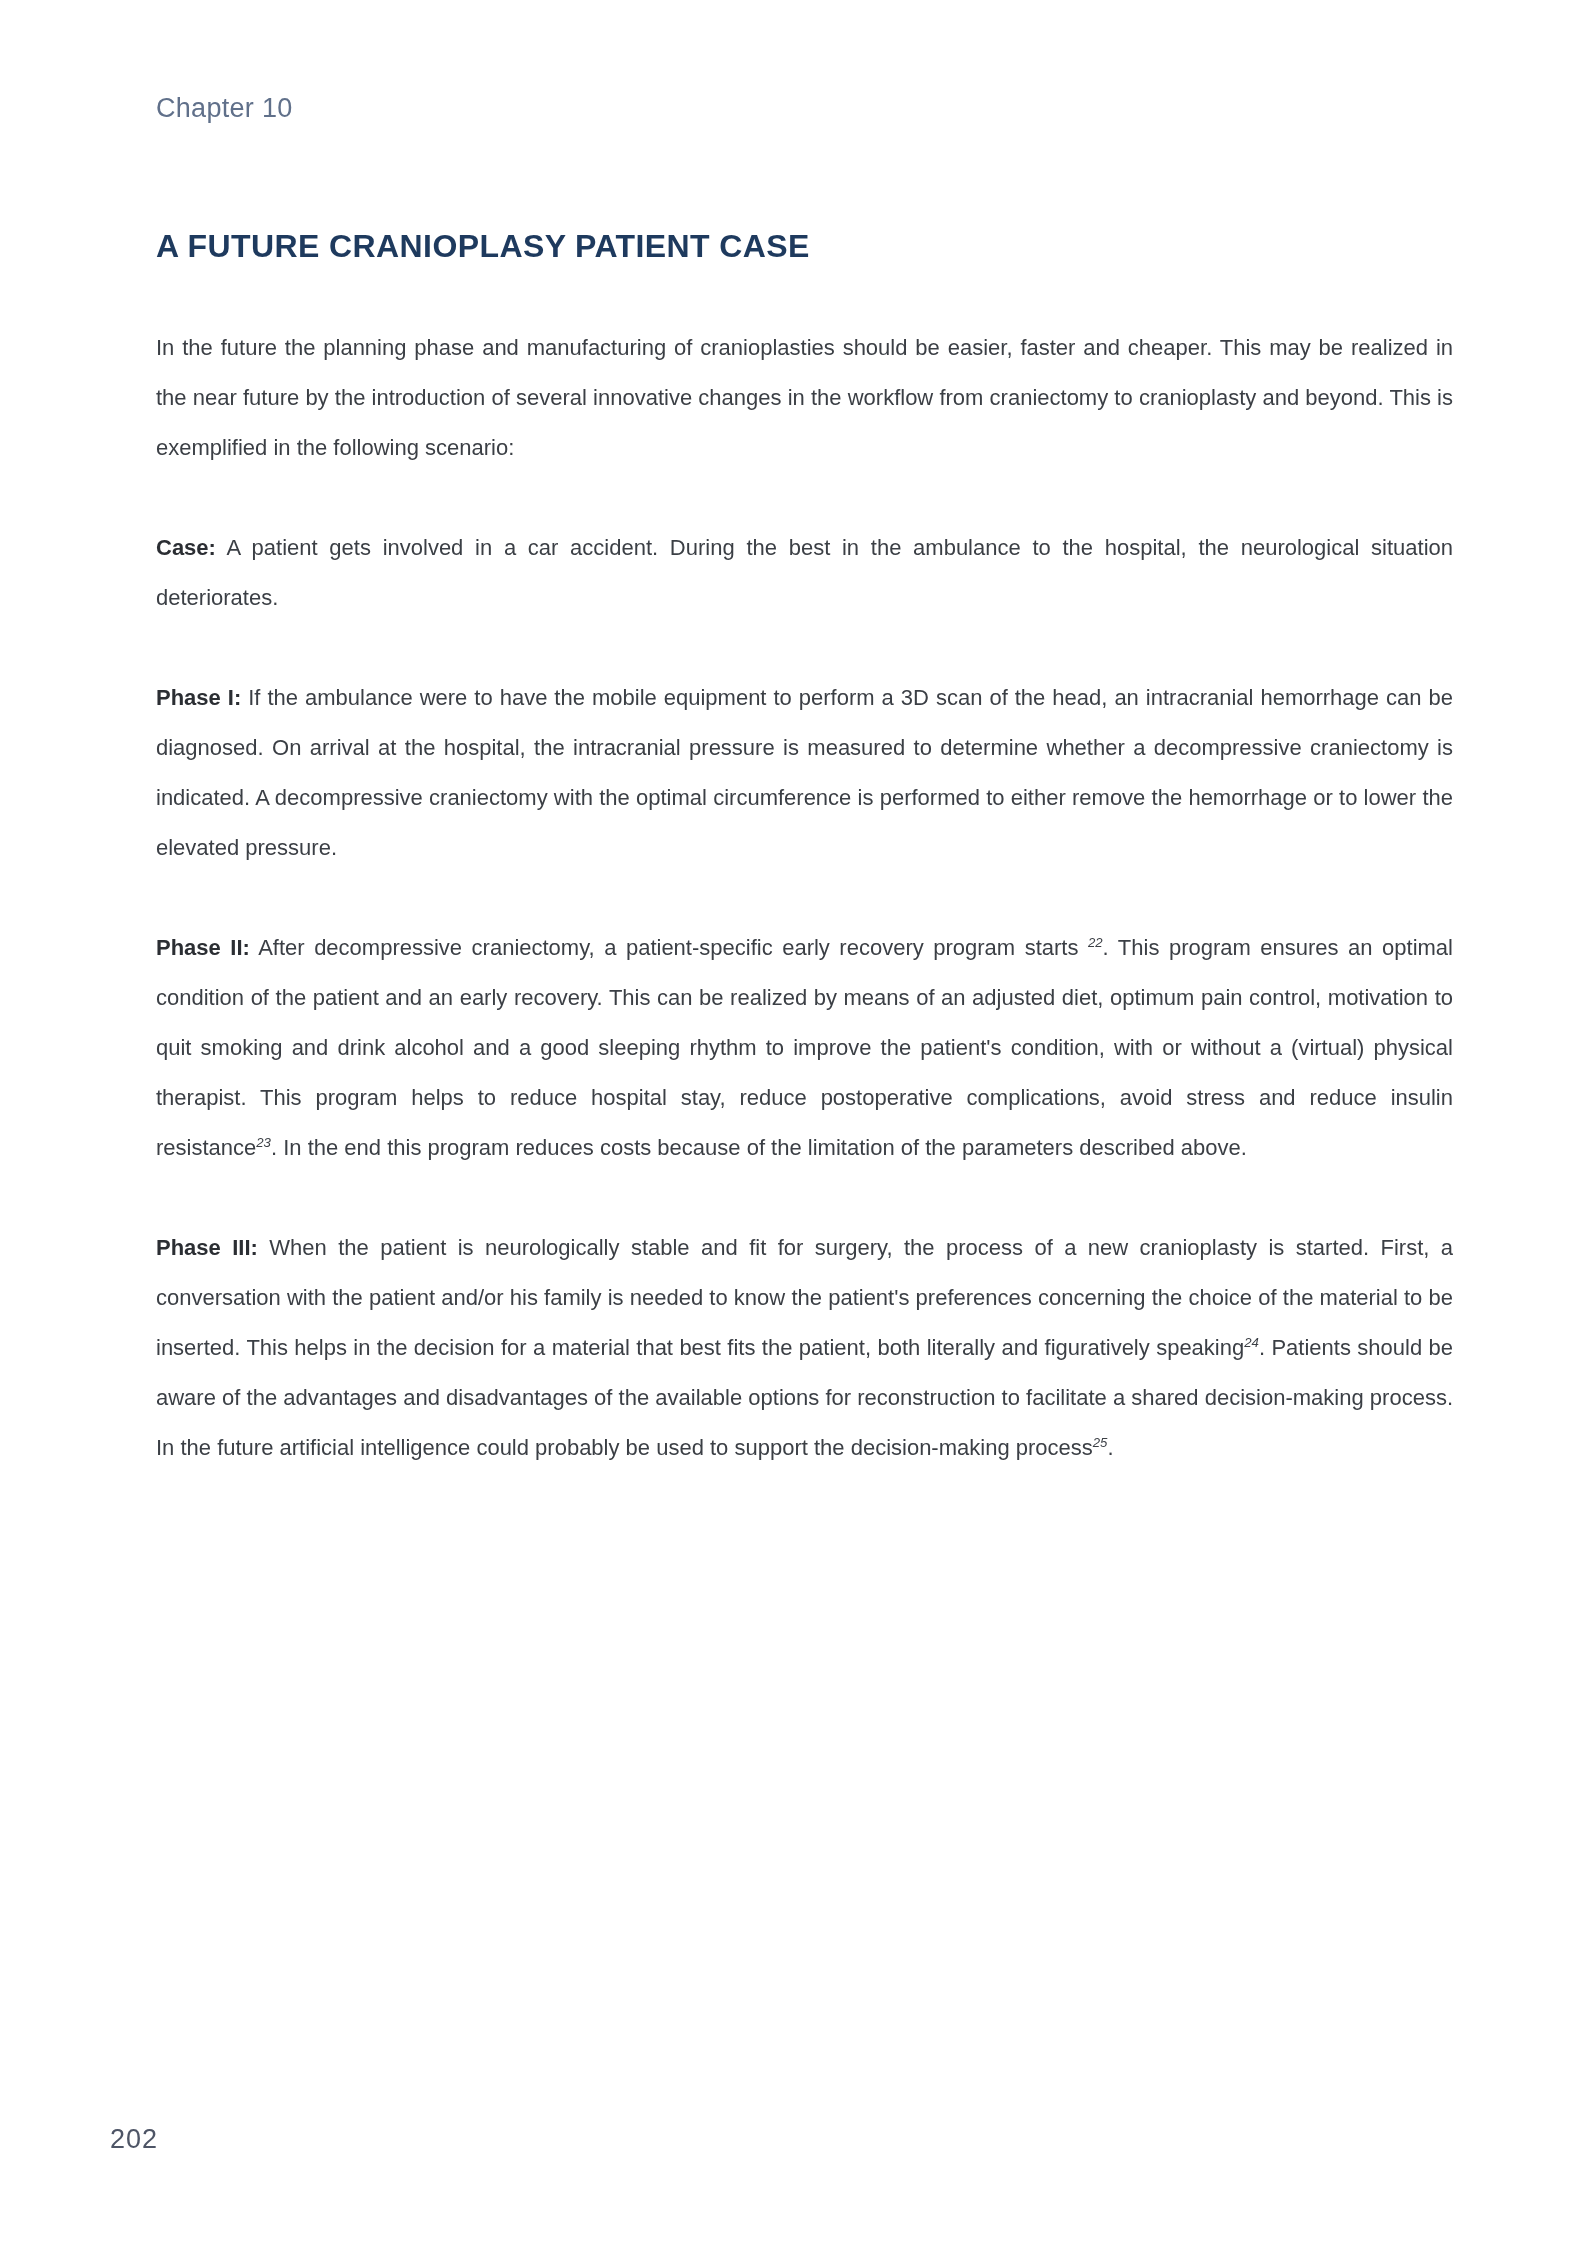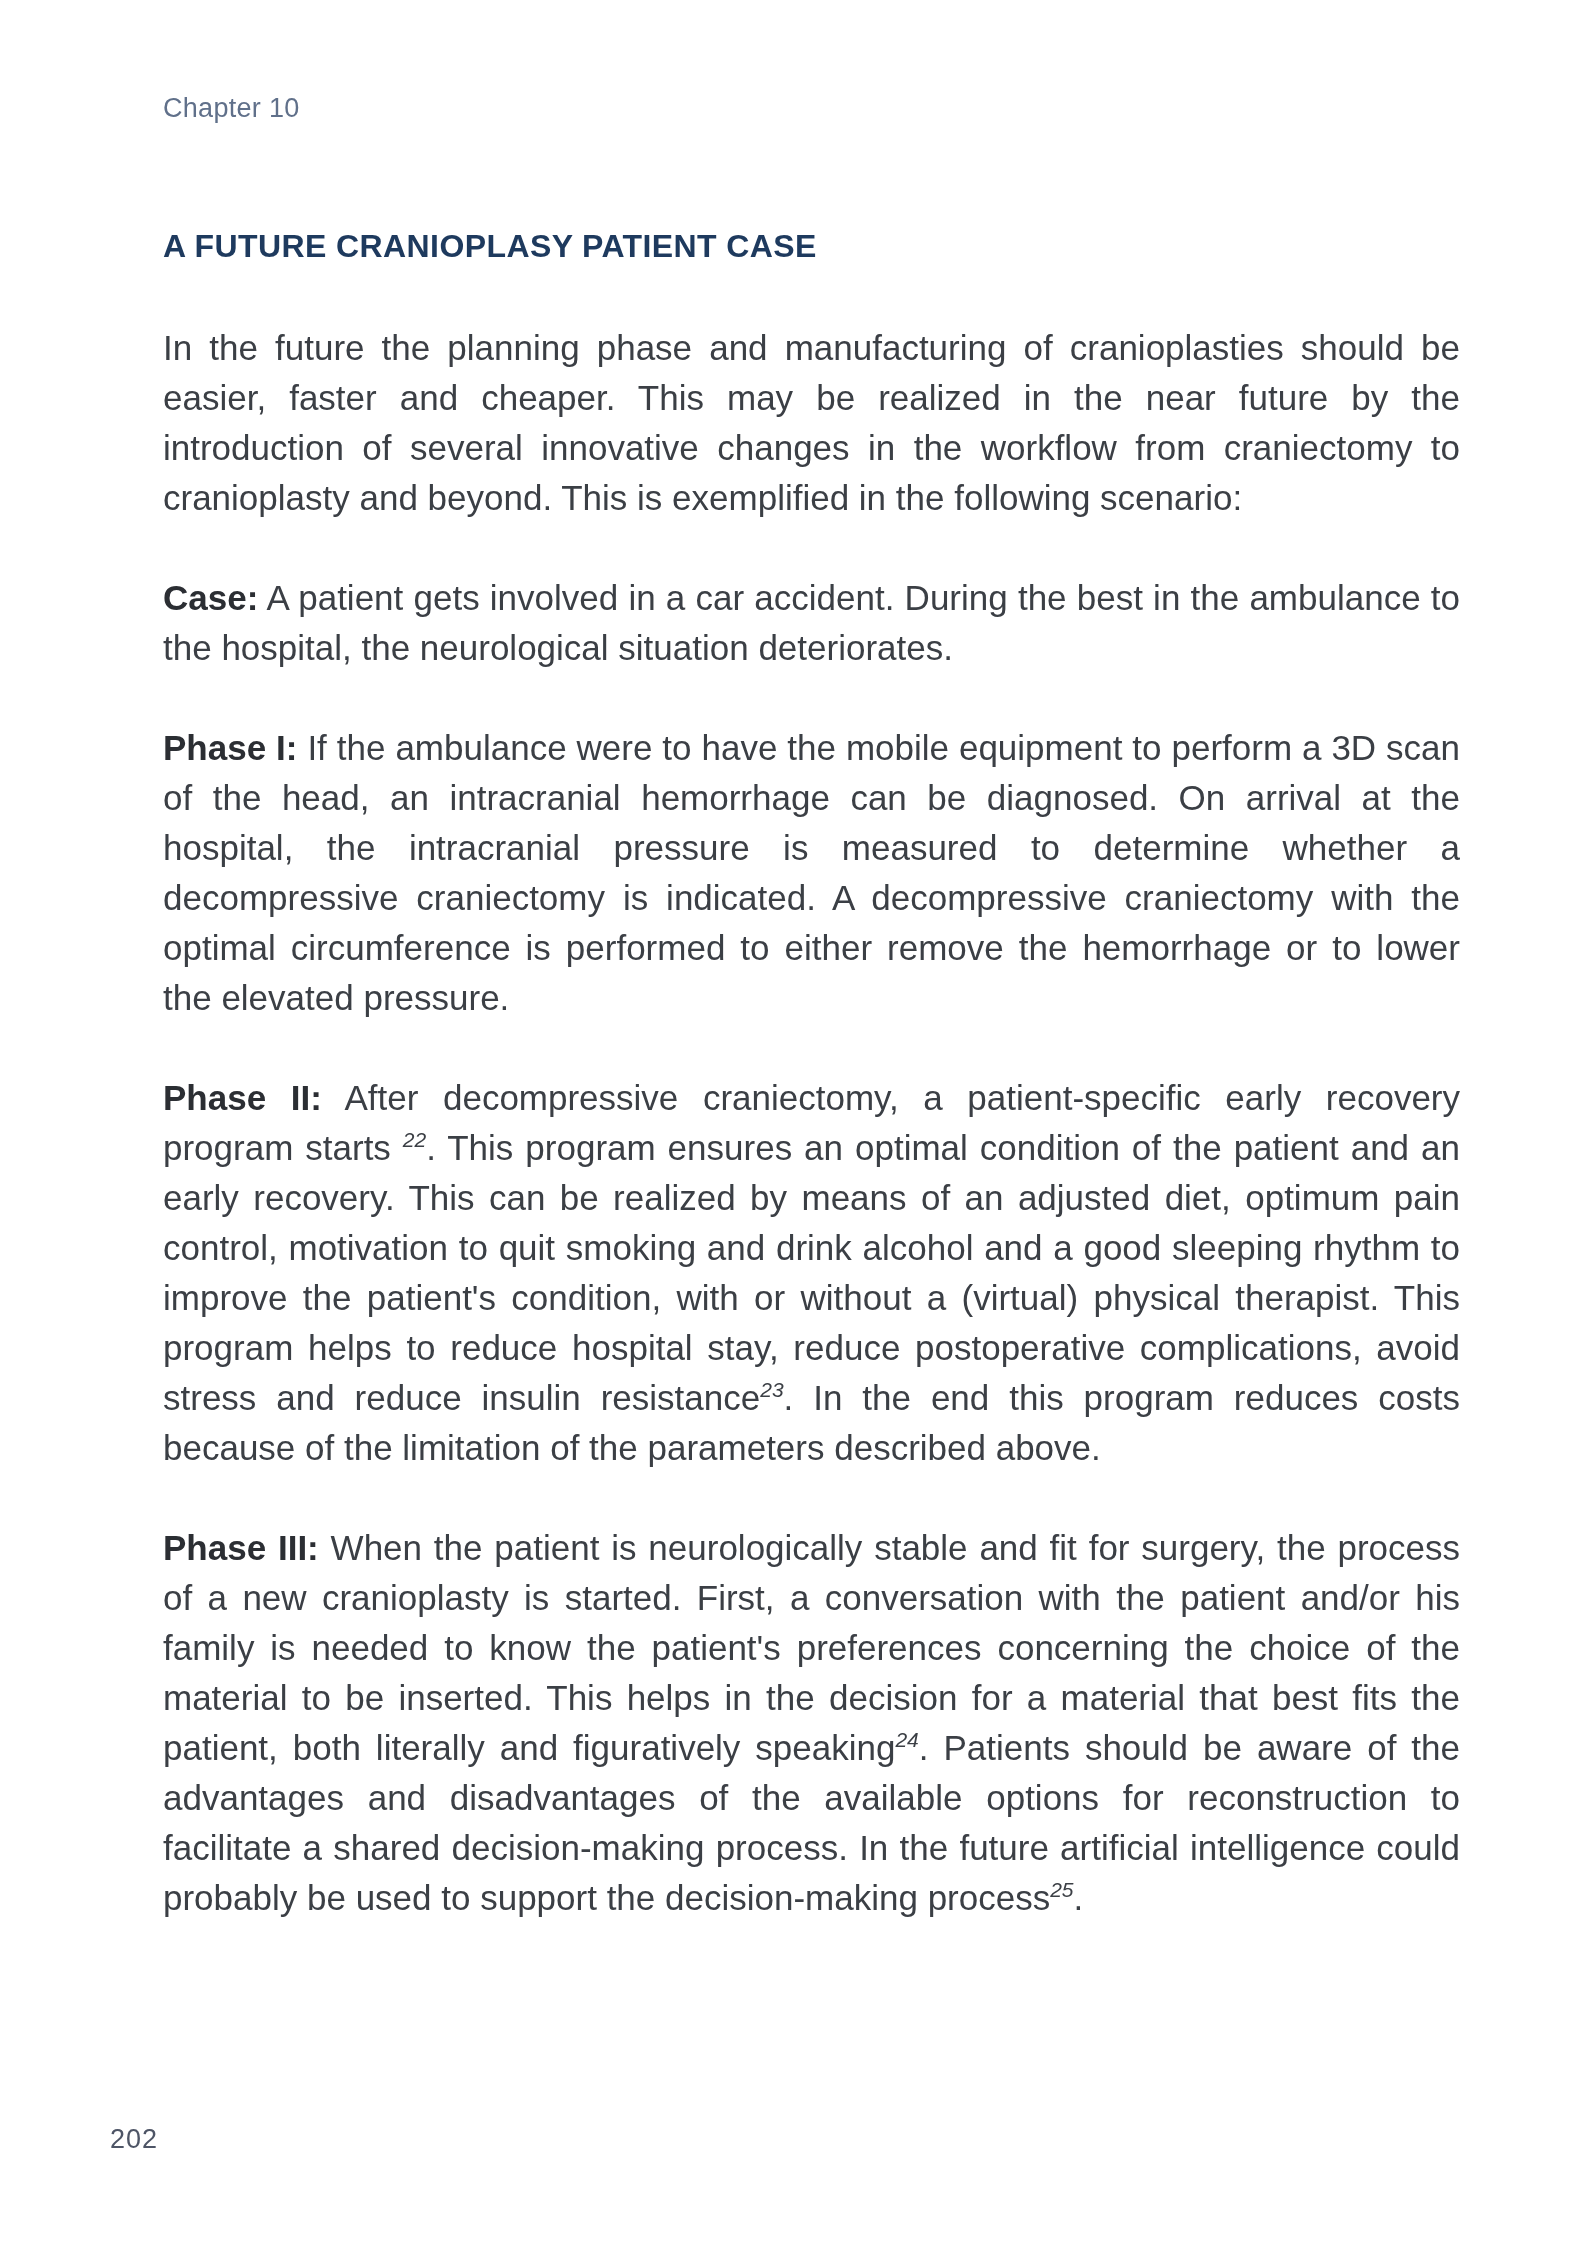--- a/index.html
+++ b/index.html
@@ -16,40 +16,40 @@
     position: relative;
     width: 1594px;
     height: 2250px;
     background: var(--background);
     font-family: "Liberation Sans", sans-serif;
     overflow: hidden;
     margin: 0 auto;
   }
   .content {
     position: absolute;
-    left: 163px;
+    left: 156px;
     top: 93px;
     width: 1297px;
   }
   .running-head {
     font-size: 27px;
     font-weight: 400;
     color: var(--chapter-label-color);
     letter-spacing: 0.3px;
     margin-bottom: 104px;
   }
   .page-title {
     font-size: 32px;
     font-weight: 700;
     color: var(--title-color);
     letter-spacing: 0.4px;
     margin-bottom: 58px;
   }
   .para {
-    font-size: 35px;
+    font-size: 22px;
     line-height: 50px;
     font-weight: 400;
     color: var(--body-text-color);
     text-align: justify;
     margin-bottom: 50px;
   }
   .para .lead {
     font-weight: 700;
     color: var(--bold-text-color);
   }

